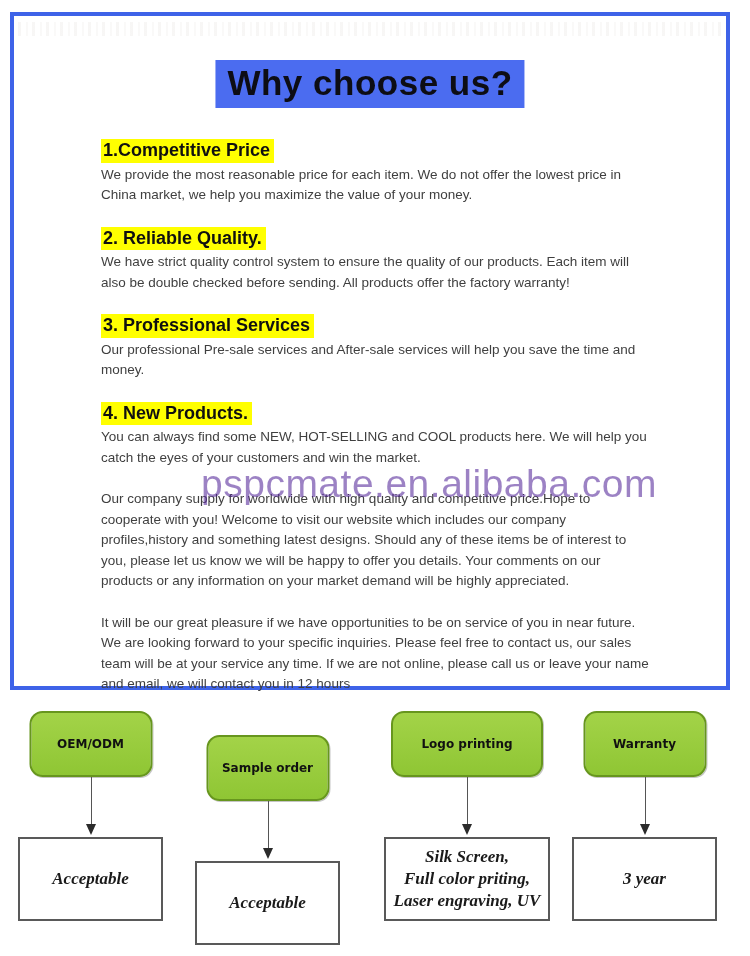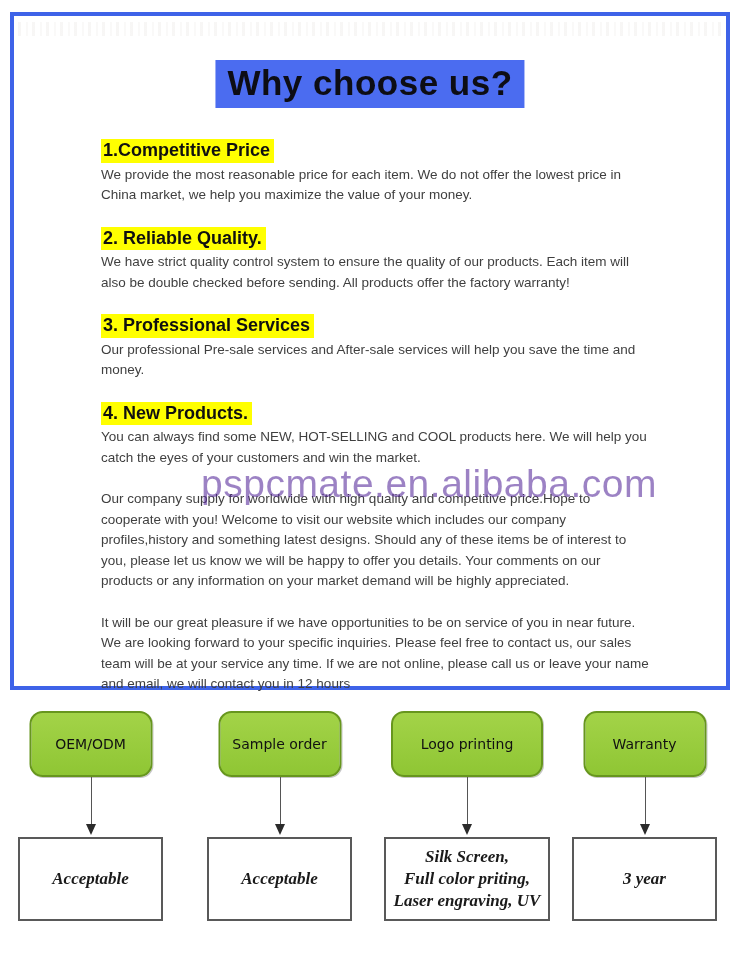--- a/index.html
+++ b/index.html
@@ -67,40 +67,40 @@
     letter-spacing: 0.5px;
     color: #4c1d95;
     opacity: 0.55;
     white-space: nowrap;
     pointer-events: none;
   }
 
   
   .flow-col { position: absolute; top: 711px; height: 212px; }
   .flow-col.c1 { left: 18px;  width: 145px; }
-  .flow-col.c2 { left: 207px; width: 145px; }
+  .flow-col.c2 { left: 195px; width: 145px; margin-top: 24px; }
   .flow-col.c3 { left: 384px; width: 166px; }
   .flow-col.c4 { left: 572px; width: 145px; }
 
   .green-box {
     position: absolute;
     top: 0; left: 50%;
     transform: translateX(-50%);
     width: 123px; height: 66px;
     background: linear-gradient(180deg, #a3d348 0%, #8fc634 100%);
     border: 2px solid #67961e;
     border-radius: 13px;
     display: flex; align-items: center; justify-content: center;
     box-shadow: 1px 1px 0 rgba(90,90,90,0.35);
   }
   .flow-col.c3 .green-box { width: 152px; }
   .green-box span {
     font-family: "DejaVu Sans", sans-serif;
-    font-weight: normal;
-    font-size: 14px;
+    font-weight: bold;
+    font-size: 12px;
     color: #111111;
     white-space: nowrap;
     text-align: center;
   }
   .connector {
     position: absolute;
     top: 66px; left: 50%;
     height: 48px;
     border-left: 1.5px solid #555555;
   }

